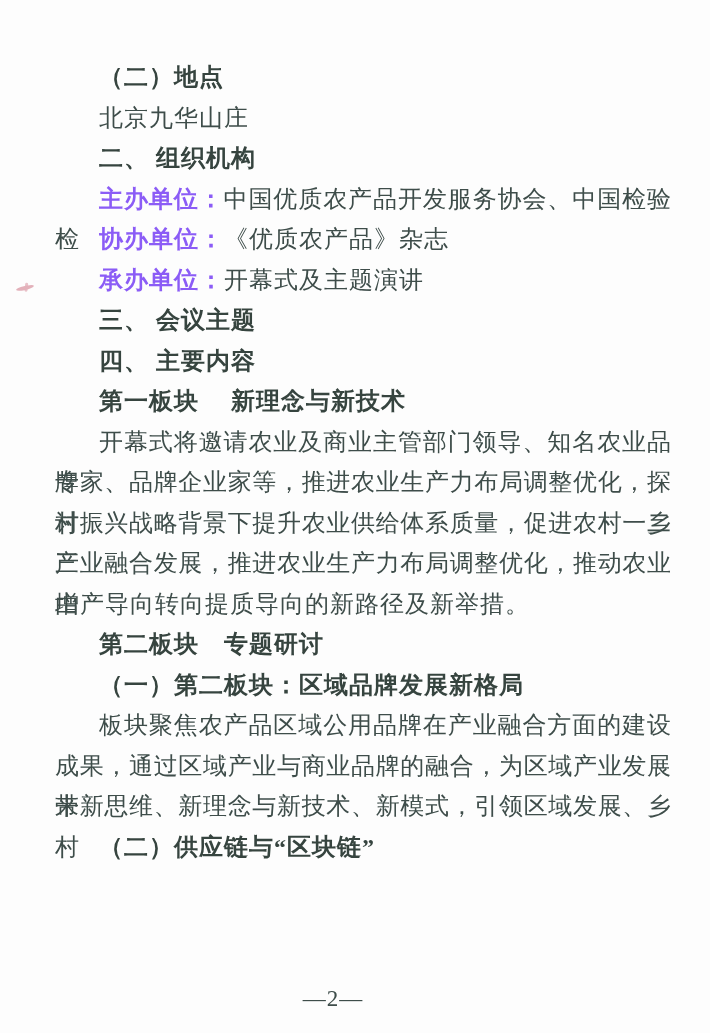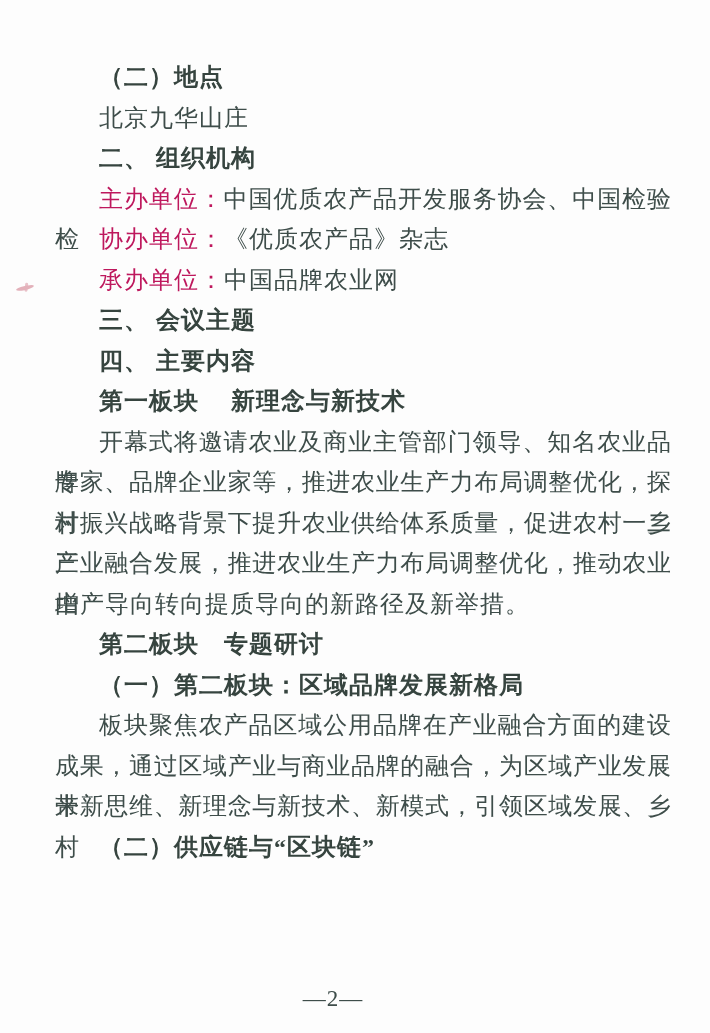--- a/index.html
+++ b/index.html
@@ -26,21 +26,21 @@
   }
   .line{
     height:40.5px;
     line-height:40.5px;
     font-size:24px;
     letter-spacing:1px;
     white-space:nowrap;
   }
   .ind{ text-indent:44px; }
   .h{ font-weight:bold; color:#36443f; }
-  .lbl{ font-weight:normal; color:#be185d; }
+  .lbl{ font-weight:bold; color:#8b5cf6; }
   .just{
     white-space:normal;
     text-align:justify;
     text-align-last:justify;
     letter-spacing:0;
   }
   .footer{
     position:absolute;
     top:986px;left:0;width:666px;
     text-align:center;
@@ -74,21 +74,21 @@
   <div class="red-mark"></div>
 
   <div class="content">
     <div class="line h ind">（二）地点</div>
     <div class="line ind">北京九华山庄</div>
     <div class="line h ind">二、 组织机构</div>
 
     <div class="line ind just"><span class="lbl">主办单位：</span><span>中国优质农产品开发服务协会、中国检验检</span></div>
 
     <div class="line ind"><span class="lbl">协办单位：</span><span>《优质农产品》杂志</span></div>
-    <div class="line ind"><span class="lbl">承办单位：</span><span>中国品牌农业网</span></div>
+    <div class="line ind"><span class="lbl">承办单位：</span><span>开幕式及主题演讲</span></div>
 
     <div class="line h ind">三、 会议主题</div>
     <div class="line h ind">四、 主要内容</div>
     <div class="line h ind">第一板块　 新理念与新技术</div>
 
     <div class="line ind just">开幕式将邀请农业及商业主管部门领导、知名农业品牌</div>
     <div class="line just">专家、品牌企业家等，推进农业生产力布局调整优化，探讨乡</div>
     <div class="line just">村振兴战略背景下提升农业供给体系质量，促进农村一二三</div>
     <div class="line just">产业融合发展，推进农业生产力布局调整优化，推动农业由</div>
     <div class="line">增产导向转向提质导向的新路径及新举措。</div>

